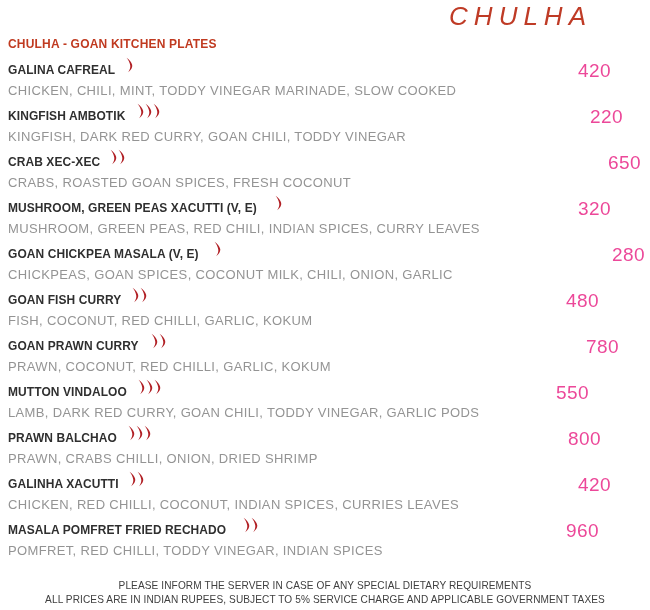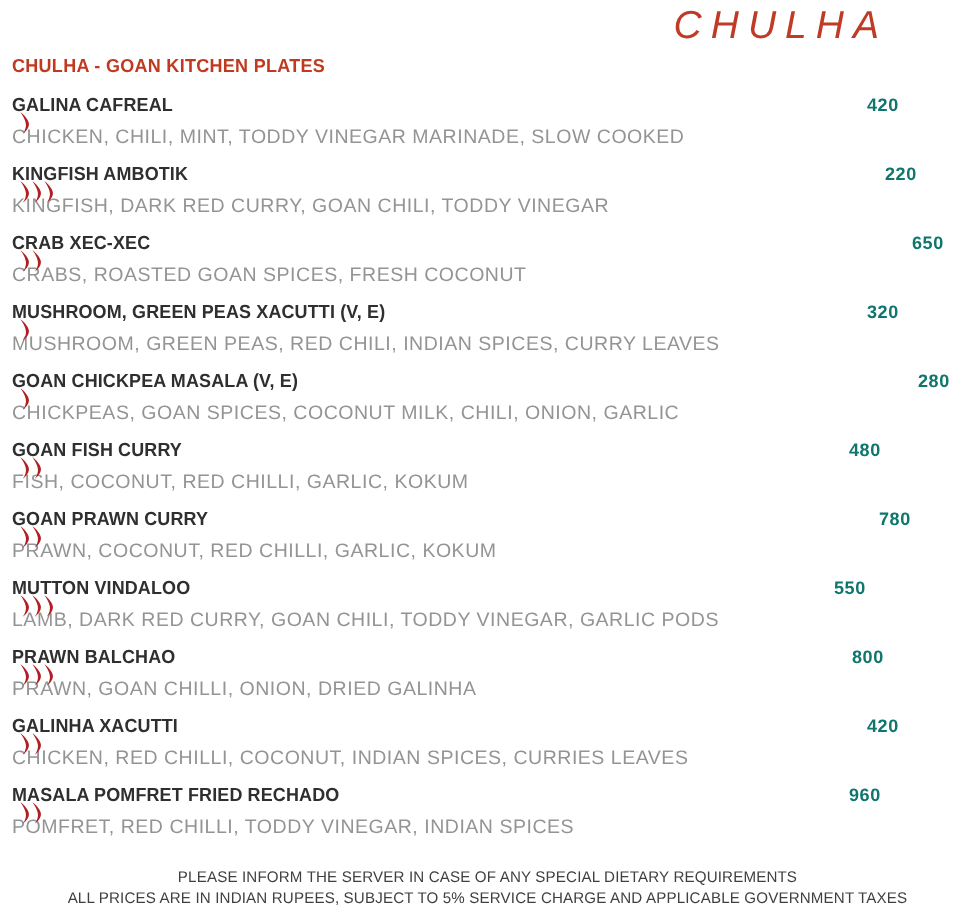--- a/index.html
+++ b/index.html
@@ -60,21 +60,20 @@
   }
   .item {
     position: relative;
     height: 46px;
   }
   .item-head {
     display: flex;
     align-items: flex-start;
     position: relative;
     height: 19px;
-    flex-direction: column;
   }
   .item-name {
     font-size: 12.6px;
     font-weight: bold;
     color: #2f2f2f;
     letter-spacing: 0.1px;
     white-space: nowrap;
     transform: scaleX(0.95);
     transform-origin: left top;
     line-height: 17px;
@@ -91,23 +90,23 @@
     width: 7px;
     height: 16px;
     margin-right: 1px;
     position: relative;
   }
   .chili svg { display: block; }
 
   .item-price {
     position: absolute;
     top: 0;
-    font-size: 12px;
-    color: #0f766e;
-    font-weight: 700;
+    font-size: 19px;
+    color: #ec4899;
+    font-weight: 400;
     letter-spacing: 0.4px;
     line-height: 17px;
     white-space: nowrap;
   }
   .item-desc {
     margin-top: 2px;
     font-size: 13px;
     color: #949494;
     letter-spacing: 0.35px;
     white-space: nowrap;
@@ -305,21 +304,21 @@
               </svg>
             </span>
             <span class="chili">
               <svg width="7" height="16" viewBox="0 0 7 16" xmlns="http://www.w3.org/2000/svg">
                 <path d="M0.6 0.8 C3.2 2.6 5.6 5.4 6.2 8.0 C6.7 10.4 5.0 13.0 2.2 15.2 C4.0 12.6 4.6 10.3 4.2 8.2 C3.7 5.6 2.4 3.1 0.6 0.8 Z" fill="#b11f24"></path>
               </svg>
             </span>
           </div>
           <div class="item-price" style="left: 560px;">800</div>
         </div>
-        <div class="item-desc">PRAWN, GOAN CHILLI, ONION, DRIED GALINHA</div>
+        <div class="item-desc">PRAWN, CRABS CHILLI, ONION, DRIED SHRIMP</div>
       </div>
       <div class="item">
         <div class="item-head">
           <div class="item-name">GALINHA XACUTTI</div>
           <div class="chilis">
             <span class="chili">
               <svg width="7" height="16" viewBox="0 0 7 16" xmlns="http://www.w3.org/2000/svg">
                 <path d="M0.6 0.8 C3.2 2.6 5.6 5.4 6.2 8.0 C6.7 10.4 5.0 13.0 2.2 15.2 C4.0 12.6 4.6 10.3 4.2 8.2 C3.7 5.6 2.4 3.1 0.6 0.8 Z" fill="#b11f24"></path>
               </svg>
             </span>

